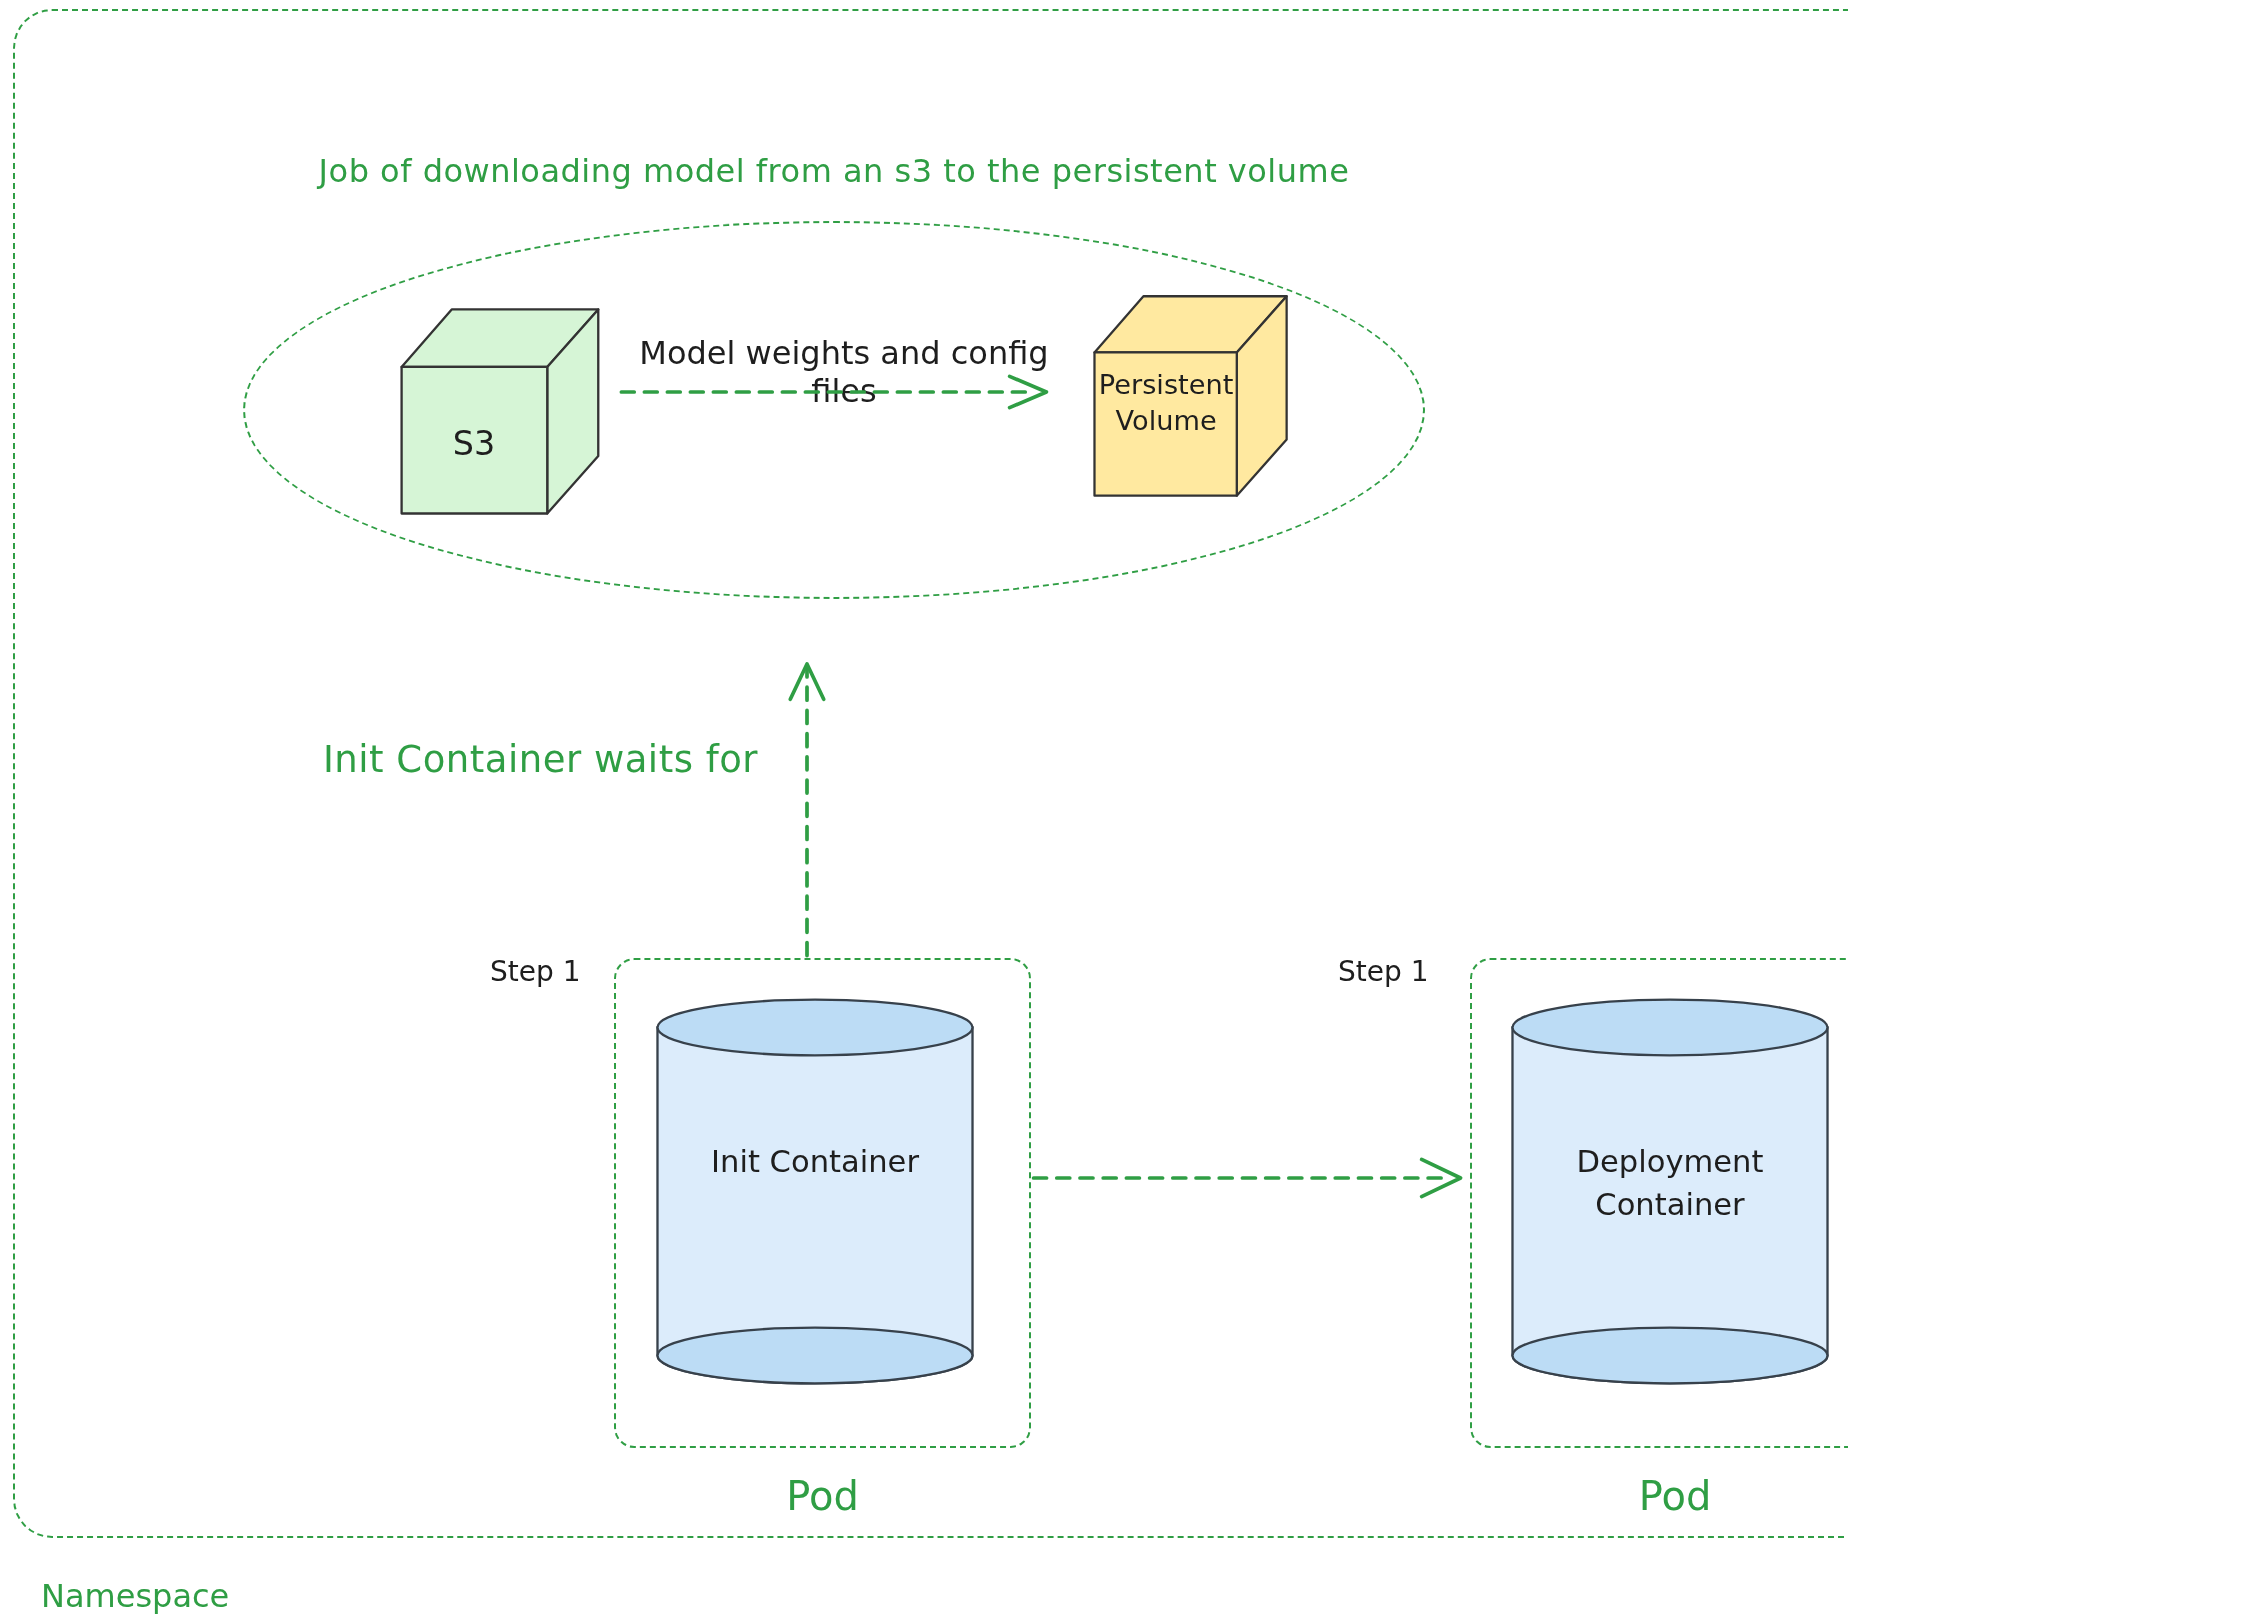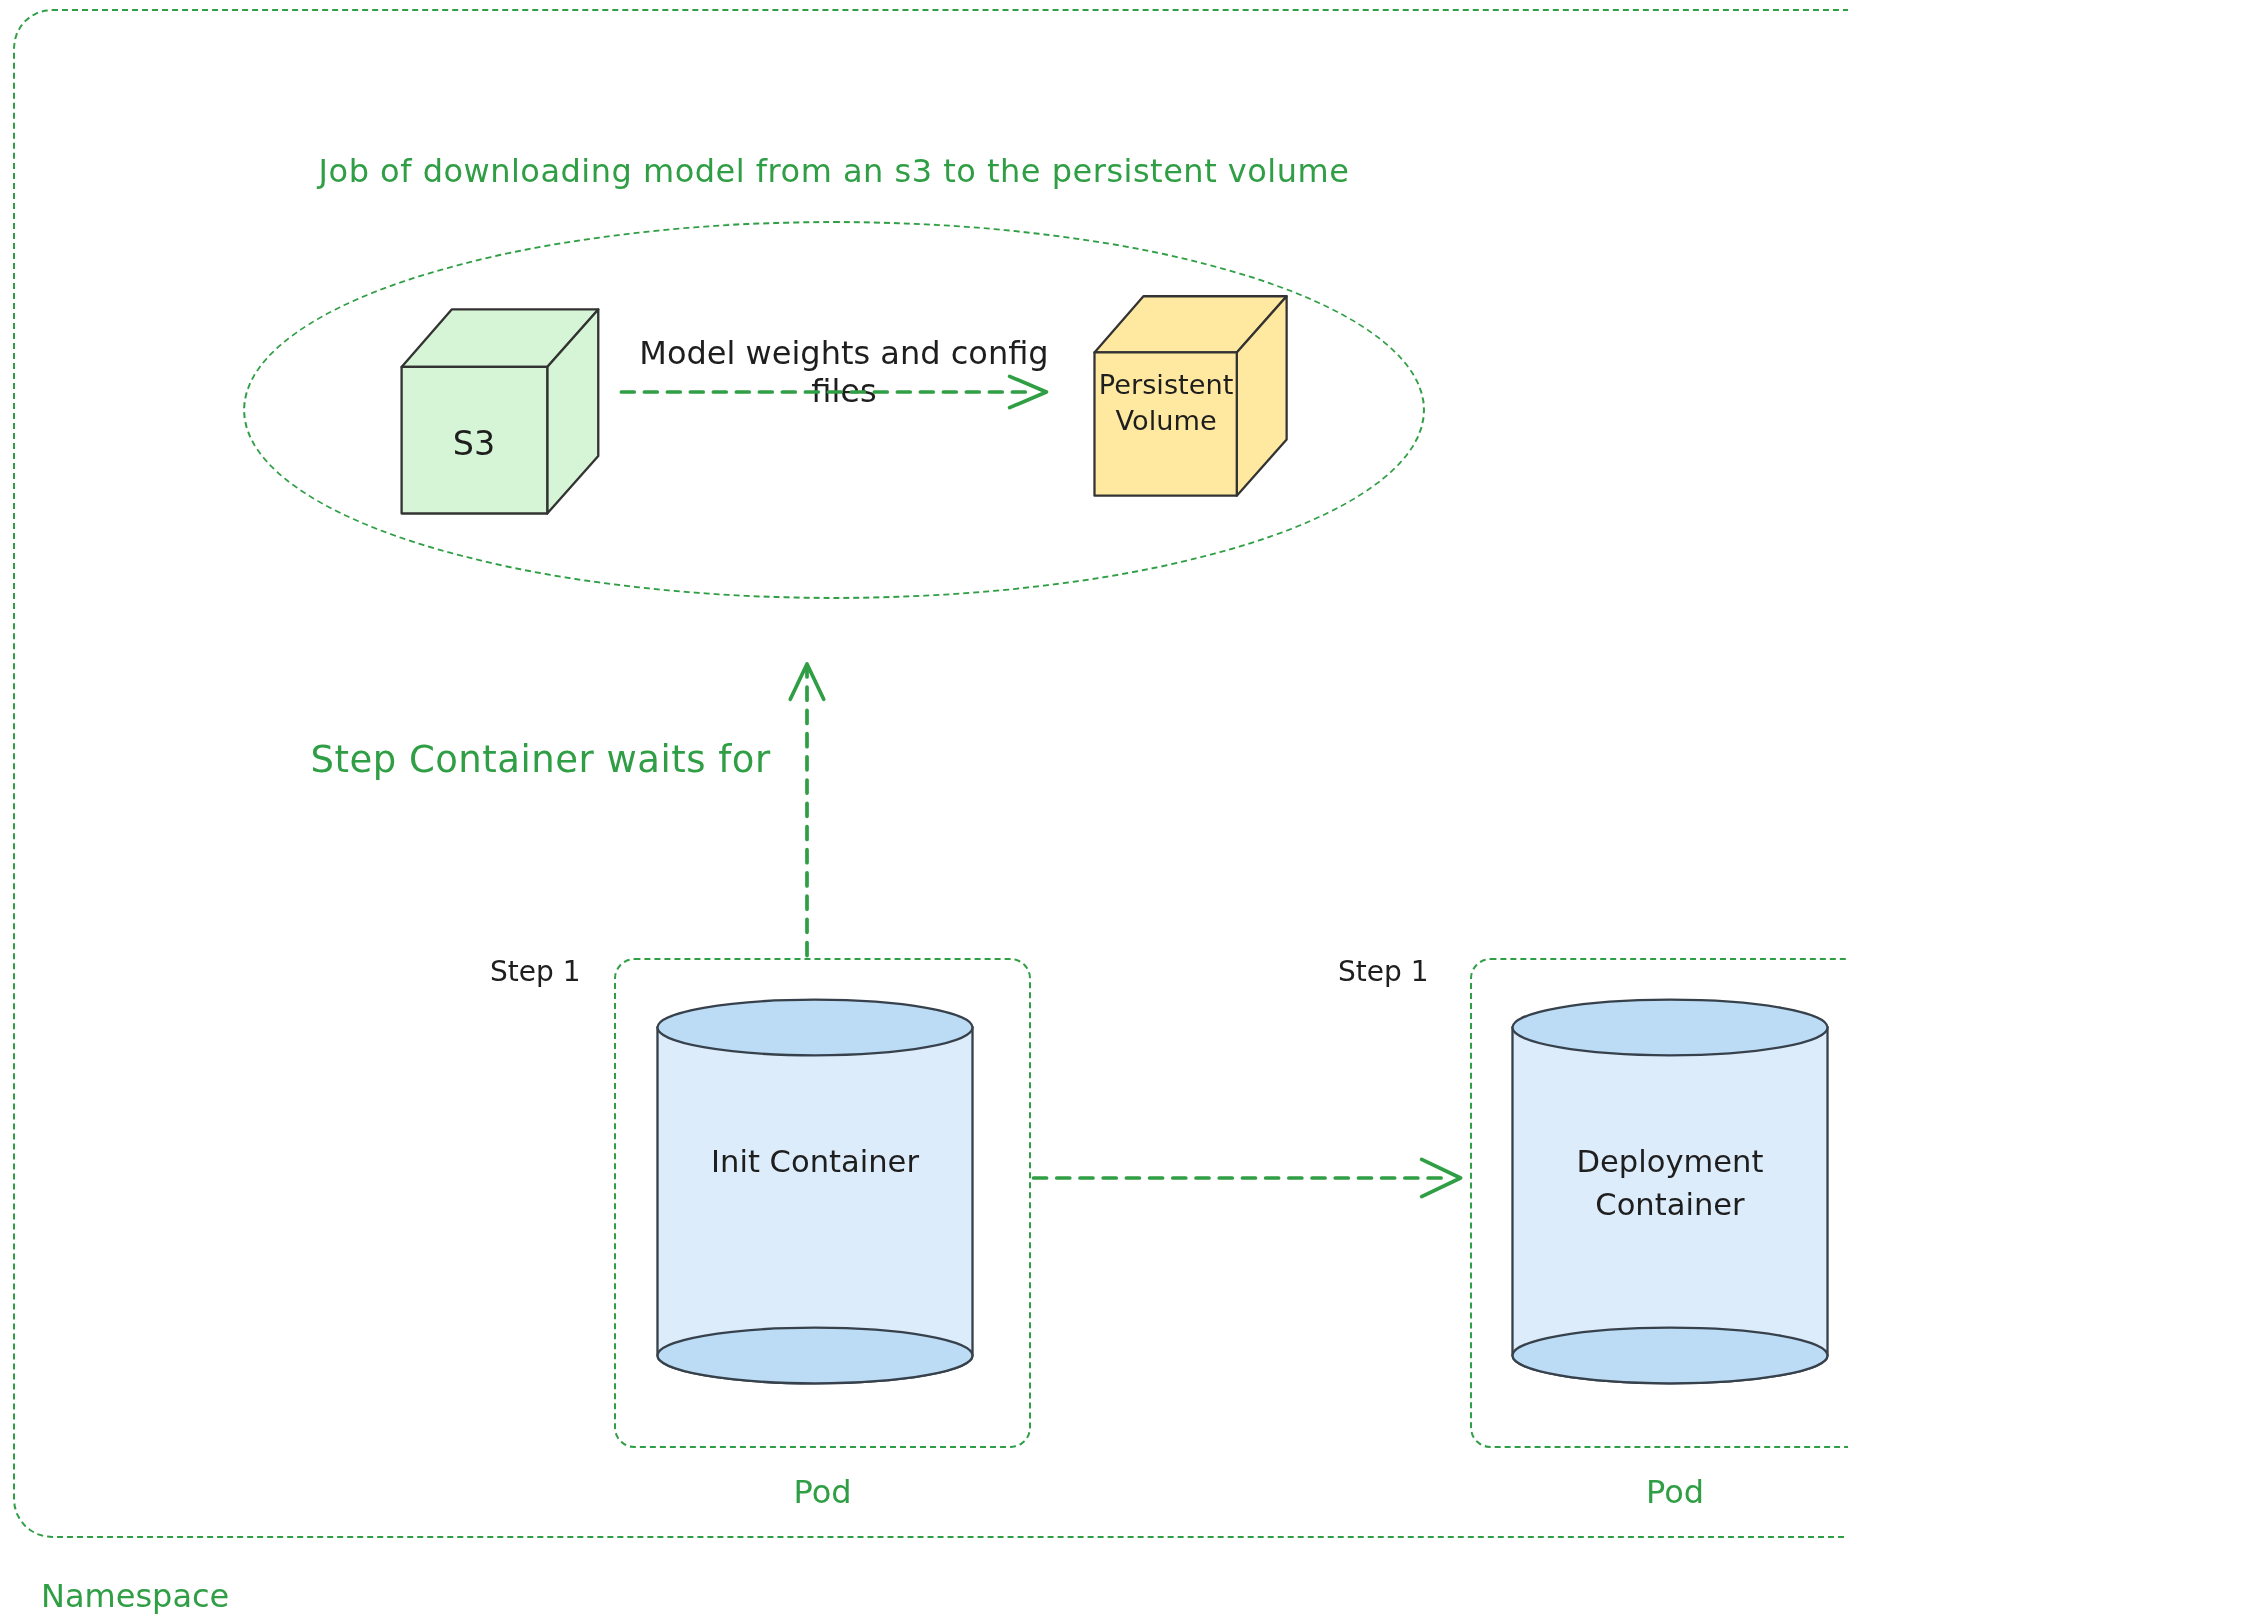--- a/index.html
+++ b/index.html
@@ -52,21 +52,21 @@
   }
 
   .step-label { font-size: 28px; }
   .step1-label { left: 490px; top: 955px; }
   .step2-label { left: 1338px; top: 955px; }
 
   .cylinder { width: 328px; height: 395px; }
   .cyl1 { left: 651px; top: 994px; }
   .cyl2 { left: 1506px; top: 994px; }
 
-  .pod-label { text-align: center; font-size: 32px; }
+  .pod-label { text-align: center; font-size: 40px; }
   .pod1-label { left: 614px; top: 1473px; width: 417px; }
   .pod2-label { left: 1470px; top: 1473px; width: 410px; }
 
   .namespace-label {
     left: 41px; top: 1577px; width: 2098px;
     font-size: 32px;
   }
 
   
   .face { stroke: var(--shape_stroke, #333333); stroke-width: 2.5; stroke-linejoin: round; }
@@ -118,21 +118,21 @@
     <text x="87" y="116" font-size="30" class="shape-text">Persistent</text>
     <text x="87" y="156" font-size="30" class="shape-text">Volume</text>
   </svg>
 
   <svg class="abs wait-arrow" viewBox="0 0 60 350">
     <path class="arrow-line" d="M30 342 L30 34"></path>
     <path class="arrow-head" d="M12 66 L30 28 L48 66"></path>
   </svg>
 
   <div class="abs wait-note label-green">
-    <div>Step Container waits for</div>
+    <div>Init Container waits for</div>
   </div>
 
   <div class="abs step-label step1-label label-ink">Step 1</div>
 
   <div class="dashed-box pod-box pod1-box"></div>
 
   <svg class="abs cylinder cyl1" viewBox="0 0 354 426">
     <path class="cyl-body" d="M7 36 V390 A170 30 0 0 0 347 390 V36 Z"></path>
     <ellipse class="cyl-cap" cx="177" cy="390" rx="170" ry="30"></ellipse>
     <ellipse class="cyl-cap" cx="177" cy="36" rx="170" ry="30"></ellipse>

